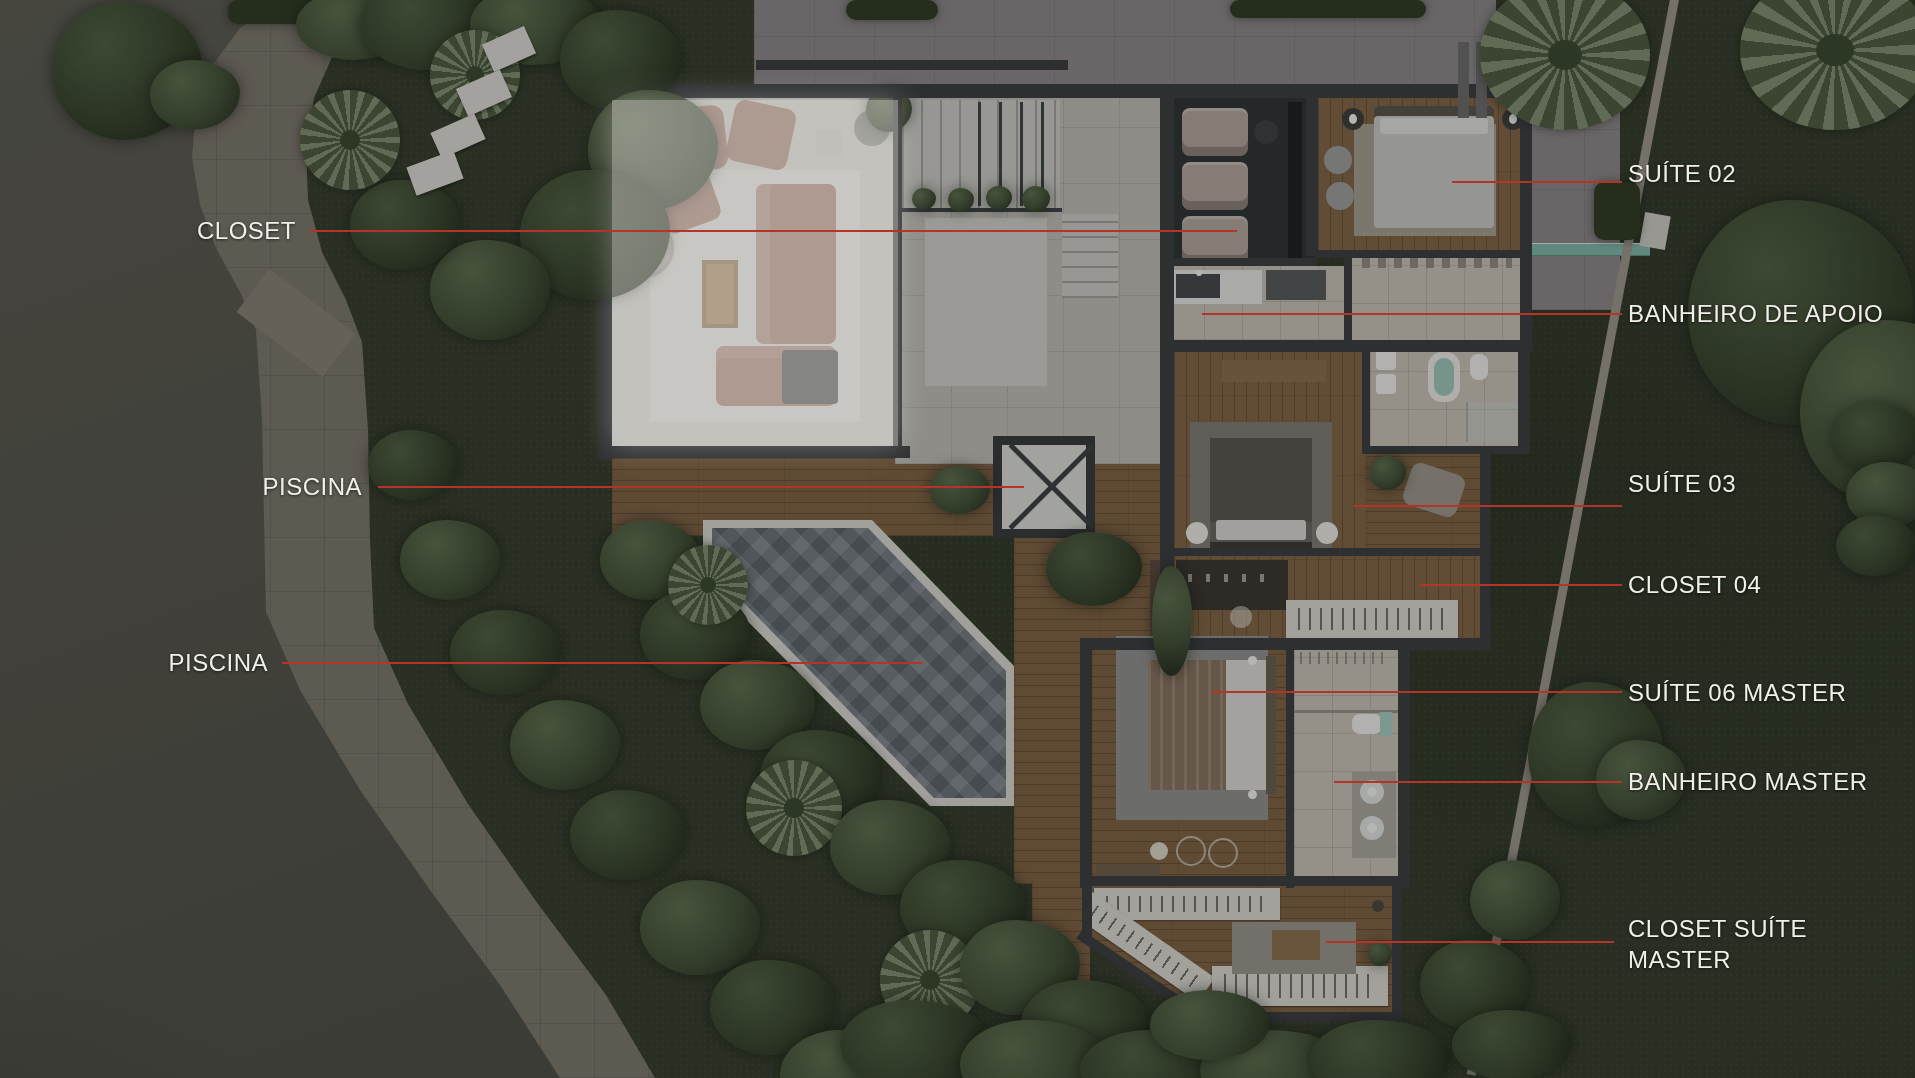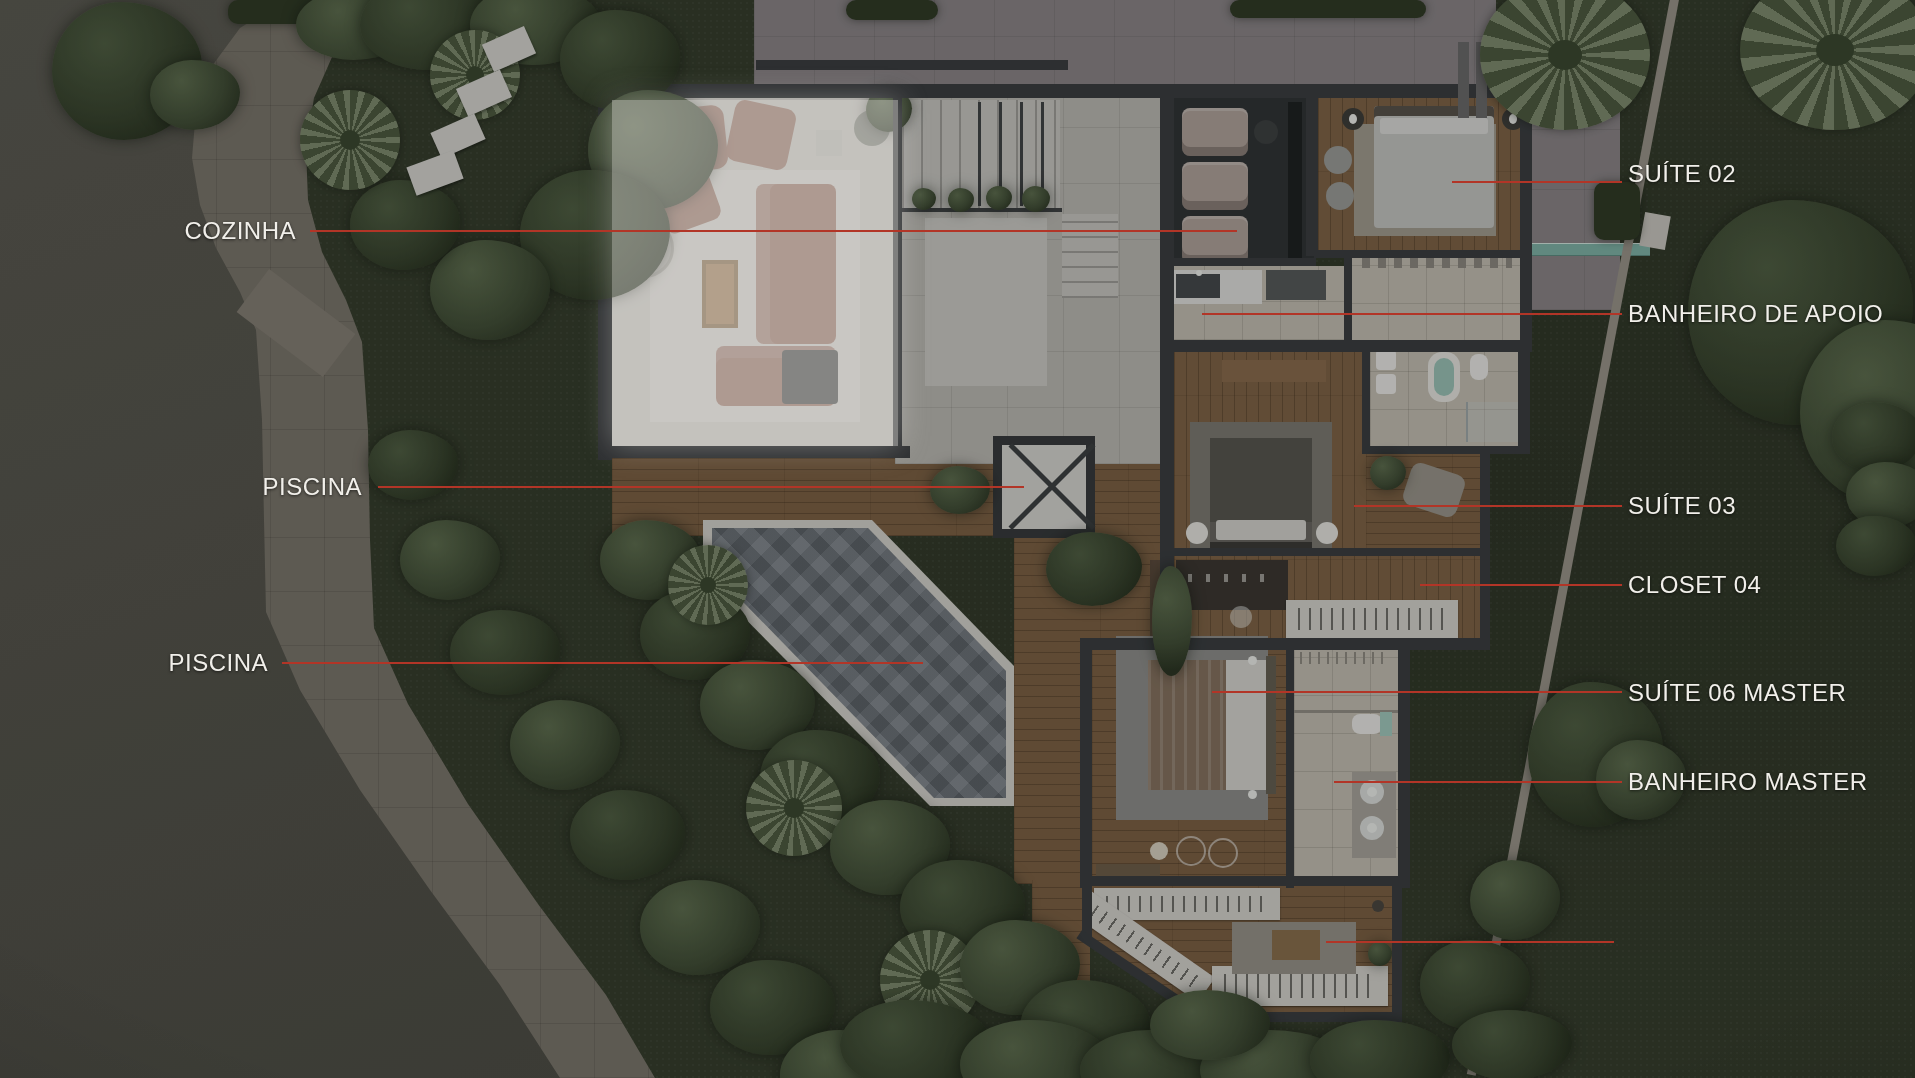--- a/index.html
+++ b/index.html
@@ -328,23 +328,24 @@
   <div class="leader" style="left:378px;top:486px;width:646px"></div>
   <div class="leader" style="left:282px;top:662px;width:641px"></div>
   <div class="leader" style="left:1452px;top:181px;width:170px"></div>
   <div class="leader" style="left:1202px;top:313px;width:420px"></div>
   <div class="leader" style="left:1354px;top:505px;width:268px"></div>
   <div class="leader" style="left:1420px;top:584px;width:202px"></div>
   <div class="leader" style="left:1212px;top:691px;width:410px"></div>
   <div class="leader" style="left:1334px;top:781px;width:288px"></div>
   <div class="leader" style="left:1326px;top:941px;width:288px"></div>
 
-  <div class="lbl r" style="left:96px;top:215px;width:200px">COZINHA</div>
+  <div class="lbl r" style="left:96px;top:215px;width:200px">CLOSET</div>
   <div class="lbl r" style="left:142px;top:471px;width:220px">PISCINA</div>
   <div class="lbl r" style="left:68px;top:647px;width:200px">PISCINA</div>
   <div class="lbl" style="left:1628px;top:158px">SUÍTE 02</div>
   <div class="lbl" style="left:1628px;top:298px">BANHEIRO DE APOIO</div>
-  <div class="lbl" style="left:1628px;top:490px">SUÍTE 03</div>
+  <div class="lbl" style="left:1628px;top:468px">SUÍTE 03</div>
   <div class="lbl" style="left:1628px;top:569px">CLOSET 04</div>
   <div class="lbl" style="left:1628px;top:677px">SUÍTE 06 MASTER</div>
   <div class="lbl" style="left:1628px;top:766px">BANHEIRO MASTER</div>
+  <div class="lbl wrap" style="left:1628px;top:913px;width:220px">CLOSET SUÍTE MASTER</div>
 
 </div>
 
 </body></html>

